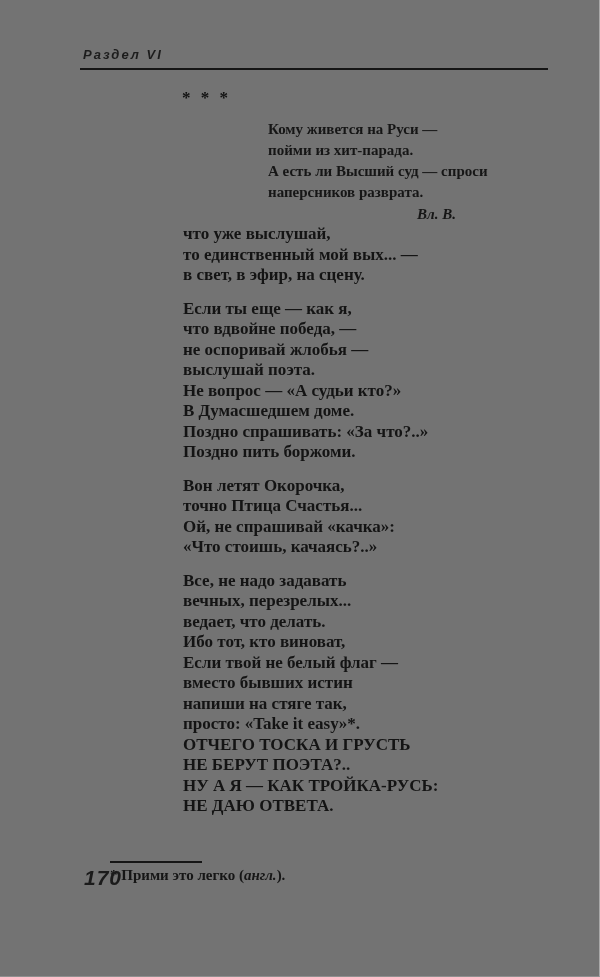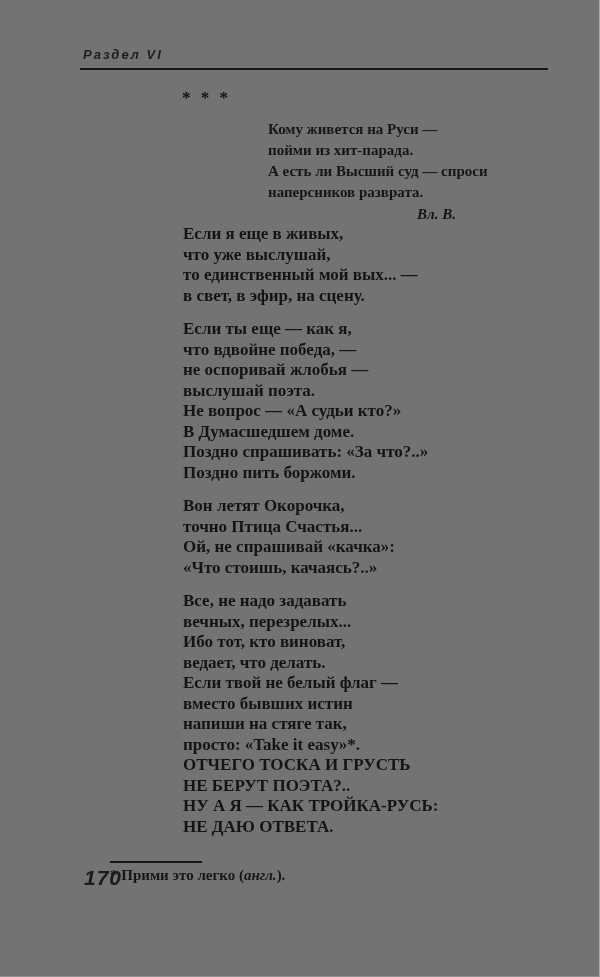--- a/index.html
+++ b/index.html
@@ -123,21 +123,20 @@
     <div class="poem-line">Кому живется на Руси —</div>
     <div class="poem-line">пойми из хит-парада.</div>
     <div class="poem-line">А есть ли Высший суд — спроси</div>
     <div class="poem-line">наперсников разврата.</div>
     <div class="epigraph-attribution">Вл. В.</div>
   </div>
 
   <div class="poem">
 
     <div class="stanza">
-      <div class="poem-line">Если я еще в живых,</div>
       <div class="poem-line">что уже выслушай,</div>
       <div class="poem-line">то единственный мой вых... —</div>
       <div class="poem-line">в свет, в эфир, на сцену.</div>
     </div>
 
     <div class="stanza">
       <div class="poem-line">Если ты еще — как я,</div>
       <div class="poem-line">что вдвойне победа, —</div>
       <div class="poem-line">не оспоривай жлобья —</div>
       <div class="poem-line">выслушай поэта.</div>
@@ -150,22 +149,22 @@
     <div class="stanza">
       <div class="poem-line">Вон летят Окорочка,</div>
       <div class="poem-line">точно Птица Счастья...</div>
       <div class="poem-line">Ой, не спрашивай «качка»:</div>
       <div class="poem-line">«Что стоишь, качаясь?..»</div>
     </div>
 
     <div class="stanza">
       <div class="poem-line">Все, не надо задавать</div>
       <div class="poem-line">вечных, перезрелых...</div>
+      <div class="poem-line">ведает, что делать.</div>
       <div class="poem-line">Ибо тот, кто виноват,</div>
-      <div class="poem-line">ведает, что делать.</div>
       <div class="poem-line">Если твой не белый флаг —</div>
       <div class="poem-line">вместо бывших истин</div>
       <div class="poem-line">напиши на стяге так,</div>
       <div class="poem-line">просто: «Take it easy»*.</div>
       <div class="poem-line">ОТЧЕГО ТОСКА И ГРУСТЬ</div>
       <div class="poem-line">НЕ БЕРУТ ПОЭТА?..</div>
       <div class="poem-line">НУ А Я — КАК ТРОЙКА-РУСЬ:</div>
       <div class="poem-line">НЕ ДАЮ ОТВЕТА.</div>
     </div>
 

